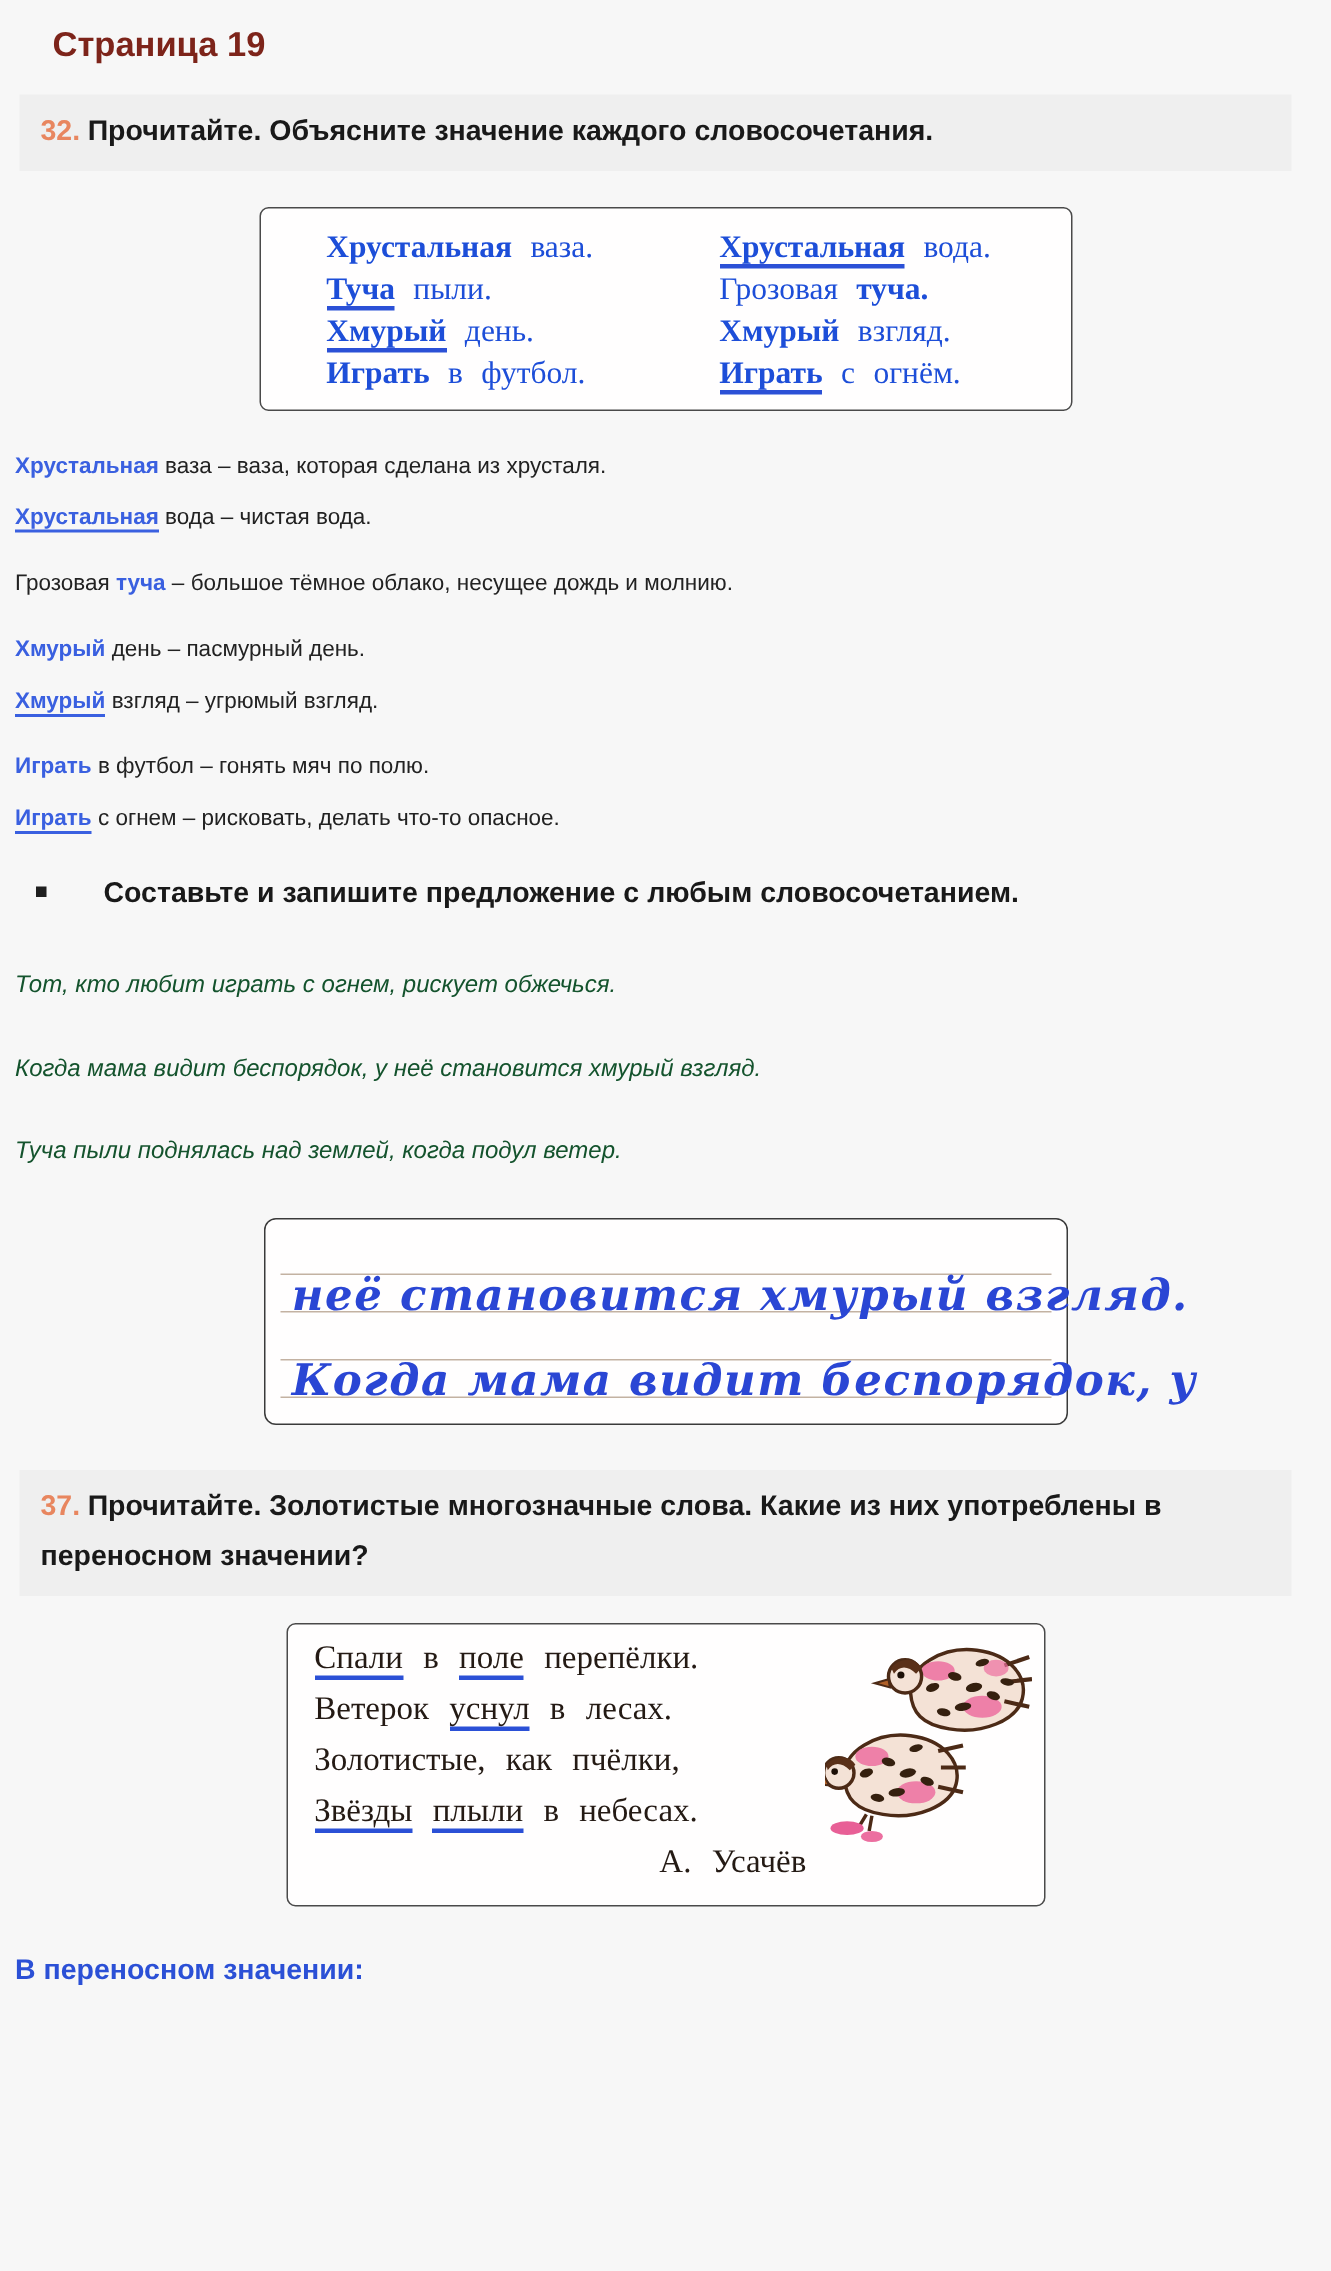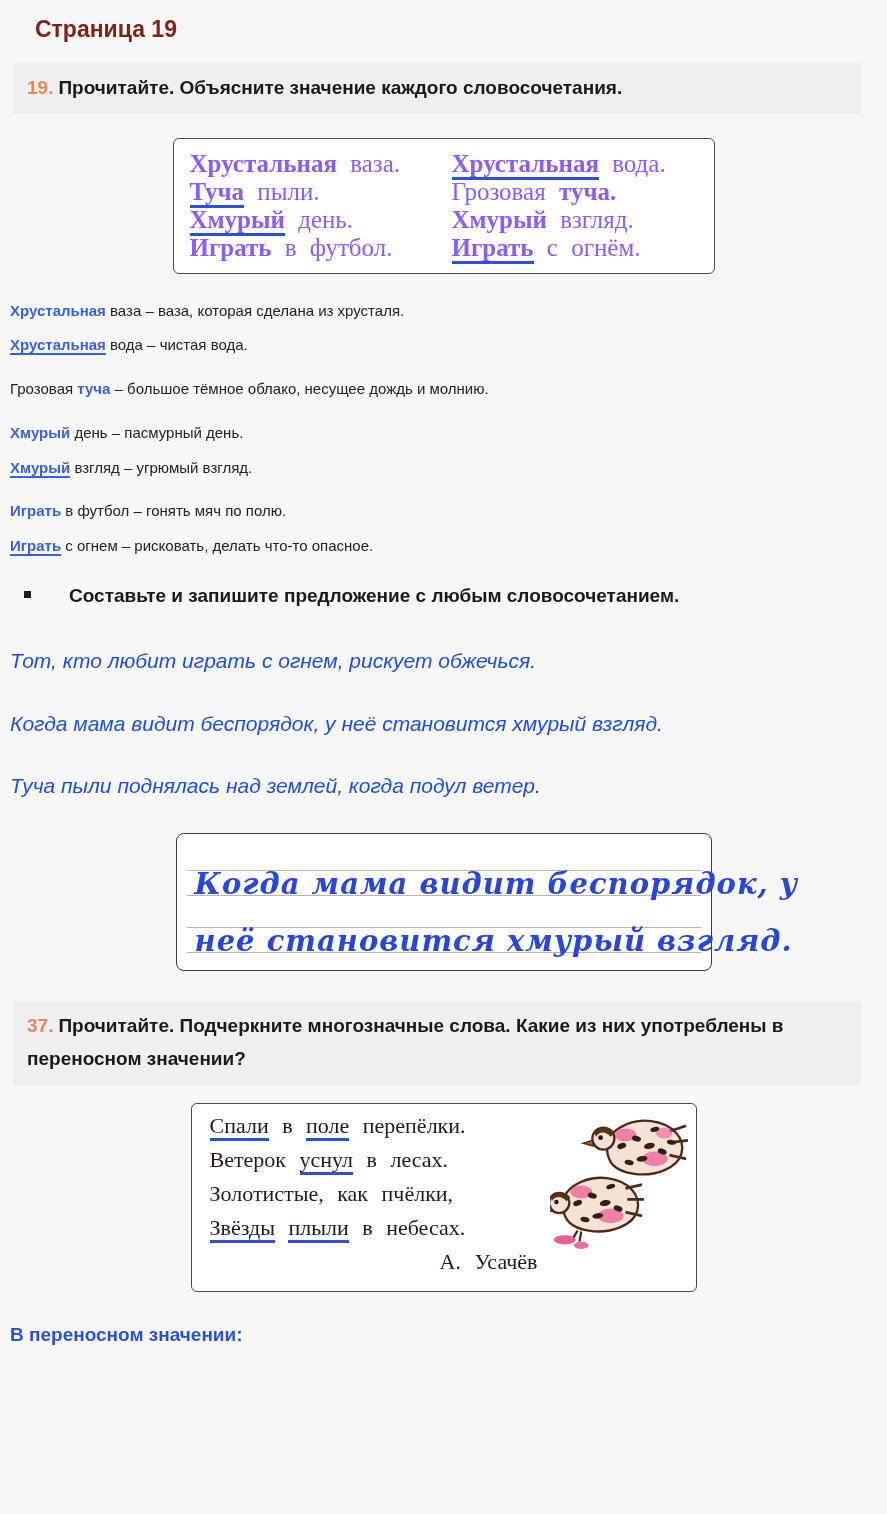--- a/index.html
+++ b/index.html
@@ -55,41 +55,42 @@
     margin:24px auto 0 auto;
     background:#fffefe;
     border:1px solid #4a4a4a;
     border-radius:6px;
     padding:11px 12px 11px 16px;
   }
   .phrase-grid{
     display:grid;
     grid-template-columns:262px 1fr;
     font-family:"Liberation Serif", serif;
-    font-size:25px;
+    font-size:21px;
     line-height:28px;
-    color:#8b5cf6;
+    color:#1d4ed8;
     word-spacing:7px;
+    margin-left:28px;
   }
   .phrase-grid .b{font-weight:bold;}
   .ub{border-bottom:3px solid #2b50d6;}
 
   
   .expl-wrap{margin:26px 0 0 10px;}
   .expl-group{margin:0 0 22px 0;}
   .expl-line{margin:0 0 13px 0;font-size:15px;line-height:1.45;color:#222;}
   .term{color:#3a60e0;font-weight:bold;}
   .term.u{border-bottom:2px solid #3a60e0;padding-bottom:0;}
 
   
   .student-wrap{margin:34px 0 0 10px;}
   .student-sent{
-    color:#1d4ed8;
+    color:#14532d;
     font-style:italic;
-    font-size:21px;
+    font-size:16px;
     margin:0 0 33px 0;
     line-height:1.4;
   }
 
   
   .hw-box{
     width:514px;
     margin:8px auto 0 auto;
     background:#fffefe;
     border:1px solid #3a3a3a;
@@ -147,21 +148,21 @@
   }
 </style>
 </head>
 <body>
 
 <div class="page">
 
   <div class="page-title">Страница 19</div>
 
   <div class="task-bar">
-    <span class="task-num">19.</span><span>Прочитайте. Объясните значение каждого словосочетания.</span>
+    <span class="task-num">32.</span><span>Прочитайте. Объясните значение каждого словосочетания.</span>
   </div>
 
 
   <div class="tb-box">
     <div class="phrase-grid" id="phrase-grid">
         <div>
           <div><span class="b">Хрустальная</span> <span>ваза.</span></div>
           <div><span class="b ub">Туча</span> <span>пыли.</span></div>
           <div><span class="b ub">Хмурый</span> <span>день.</span></div>
           <div><span class="b">Играть</span> <span>в футбол.</span></div>
@@ -200,30 +201,30 @@
 
   <div class="student-wrap" id="student-sentences">
       <p class="student-sent">Тот, кто любит играть с огнем, рискует обжечься.</p>
       <p class="student-sent">Когда мама видит беспорядок, у неё становится хмурый взгляд.</p>
       <p class="student-sent">Туча пыли поднялась над землей, когда подул ветер.</p>
     </div>
 
   <div class="hw-box">
     <div id="hw1">
         <div class="hw-line">
+          <span class="txt"><span>неё становится хмурый взгляд.</span></span>
+        </div>
+        <div class="hw-line">
           <span class="txt"><span>Когда мама видит беспорядок, у</span></span>
         </div>
-        <div class="hw-line">
-          <span class="txt"><span>неё становится хмурый взгляд.</span></span>
-        </div>
       </div>
   </div>
 
   <div class="task-bar" style="margin-top:30px;">
-    <span class="task-num">37.</span><span>Прочитайте. Подчеркните многозначные слова. Какие из них употреблены в переносном значении?</span>
+    <span class="task-num">37.</span><span>Прочитайте. Золотистые многозначные слова. Какие из них употреблены в переносном значении?</span>
   </div>
 
   <div class="poem-box">
     <div class="poem-col" id="poem-lines">
         <div><span class="ub">Спали</span> <span>в</span> <span class="ub">поле</span> <span>перепёлки.</span></div>
         <div><span>Ветерок</span> <span class="ub">уснул</span> <span>в</span> <span>лесах.</span></div>
         <div><span>Золотистые,</span> <span>как</span> <span>пчёлки,</span></div>
         <div><span class="ub">Звёзды</span> <span class="ub">плыли</span> <span>в</span> <span>небесах.</span></div>
         <div class="poem-author">А. Усачёв</div>
       </div>

